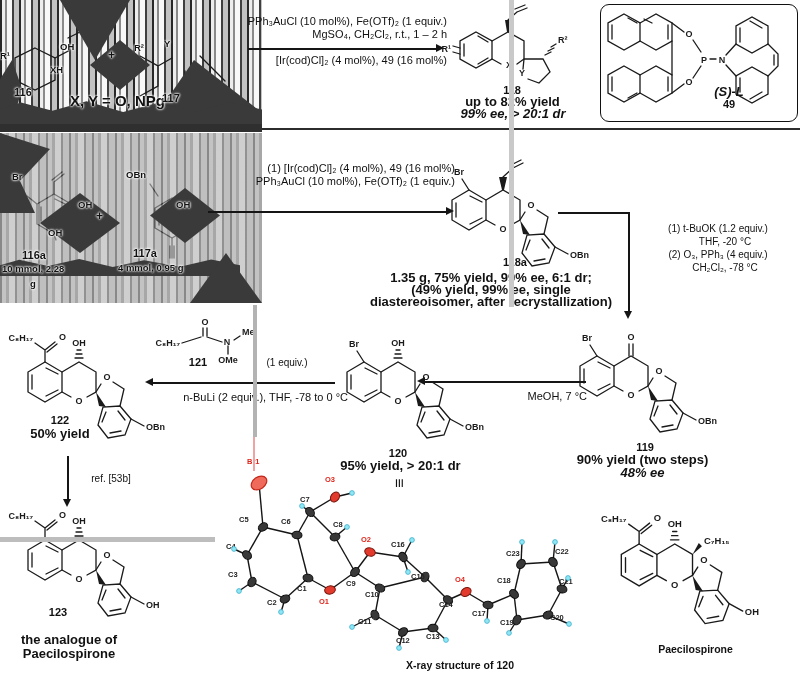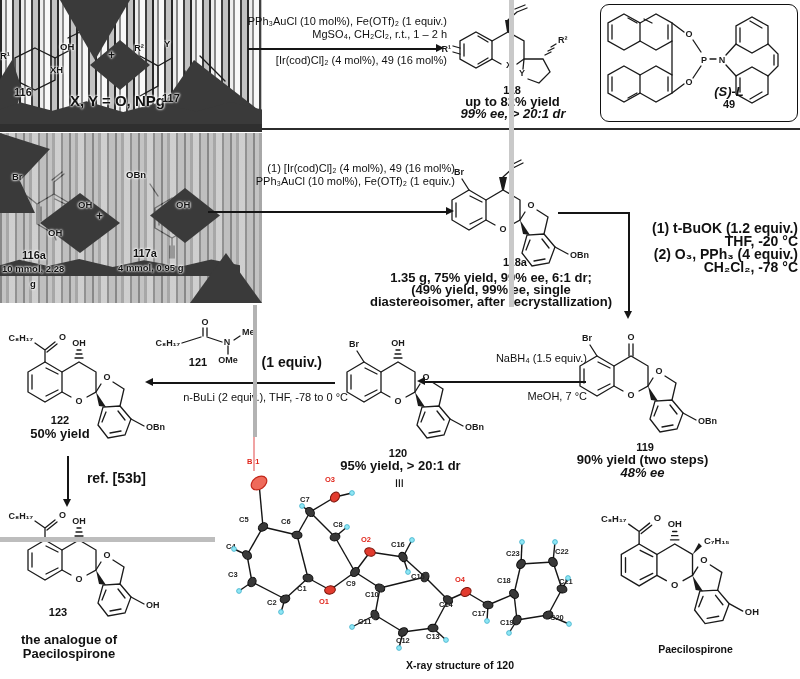--- a/index.html
+++ b/index.html
@@ -1,20 +1,20 @@
 <!DOCTYPE html>
 <html><head>
 <meta charset="utf-8">
 <style>
   html,body{margin:0;padding:0;background:#fff}
   .stage{position:relative;width:800px;height:679px;background:#fff;overflow:hidden;
          font-family:"Liberation Sans",sans-serif;color:#111}
   .abs{position:absolute}
   .cond{font-size:11px;font-weight:400;line-height:13px;text-align:right;white-space:nowrap}
-  .condl{font-size:14px;font-weight:700;line-height:13px;text-align:right;white-space:nowrap}
+  .condl{font-size:10px;font-weight:400;line-height:13px;text-align:center;white-space:nowrap}
   .cid{font-size:11px;font-weight:700;text-align:center;white-space:nowrap}
   .cap{font-size:13px;font-weight:600;line-height:12px;text-align:center;white-space:nowrap}
   .ln{position:absolute;background:#151515}
   .tri-r{position:absolute;width:0;height:0;border-left:8px solid #151515;
          border-top:4.5px solid transparent;border-bottom:4.5px solid transparent}
   .tri-l{position:absolute;width:0;height:0;border-right:8px solid #151515;
          border-top:4.5px solid transparent;border-bottom:4.5px solid transparent}
   .tri-d{position:absolute;width:0;height:0;border-top:8px solid #151515;
          border-left:4.5px solid transparent;border-right:4.5px solid transparent}
   svg{overflow:visible}
@@ -199,21 +199,20 @@
     <text class="al" x="21" y="27" text-anchor="middle">Br</text>
     <text class="al" x="65" y="26" text-anchor="middle">O</text>
     <text class="al" x="65" y="84" text-anchor="middle">O</text>
     <text class="al" x="93" y="60" text-anchor="middle">O</text>
     <text class="al" x="132" y="110">OBn</text>
   </svg>
   <div class="abs cid" style="left:585px;top:441px;width:120px">119</div>
   <div class="abs cap" style="left:560px;top:454px;width:165px">90% yield (two steps)</div>
   <div class="abs cap" style="left:560px;top:467px;width:165px;font-style:italic">48% ee</div>
 
-  <div class="abs cond" style="left:415px;top:352px;width:172px">NaBH₄  (1.5 equiv.)</div>
   <div class="ln" style="left:424px;top:381px;width:162px;height:1.6px"></div>
   <div class="tri-l" style="left:417px;top:377px"></div>
   <div class="abs cond" style="left:415px;top:390px;width:172px">MeOH, 7 °C</div>
 
   <svg class="abs" style="left:333px;top:320px" width="155" height="125" viewBox="0 0 155 125">
     <path class="b" d="M31,42 L48,52 L48,72 L31,82 L14,72 L14,52 Z"></path>
     <path class="b" d="M32,48 L44,54 M44,70 L32,76 M18,69 L18,55"></path>
     <path class="b" d="M48,52 L65,42 L82,52 L82,72 L73,77 M57,77 L48,72"></path>
     <path class="b" d="M82,72 L87,64 M99,62 L110,69 L106,86"></path>
     <path class="b" d="M106,86 L117,99 L111,115 L94,118 L84,105 L89,87 L106,86"></path>

